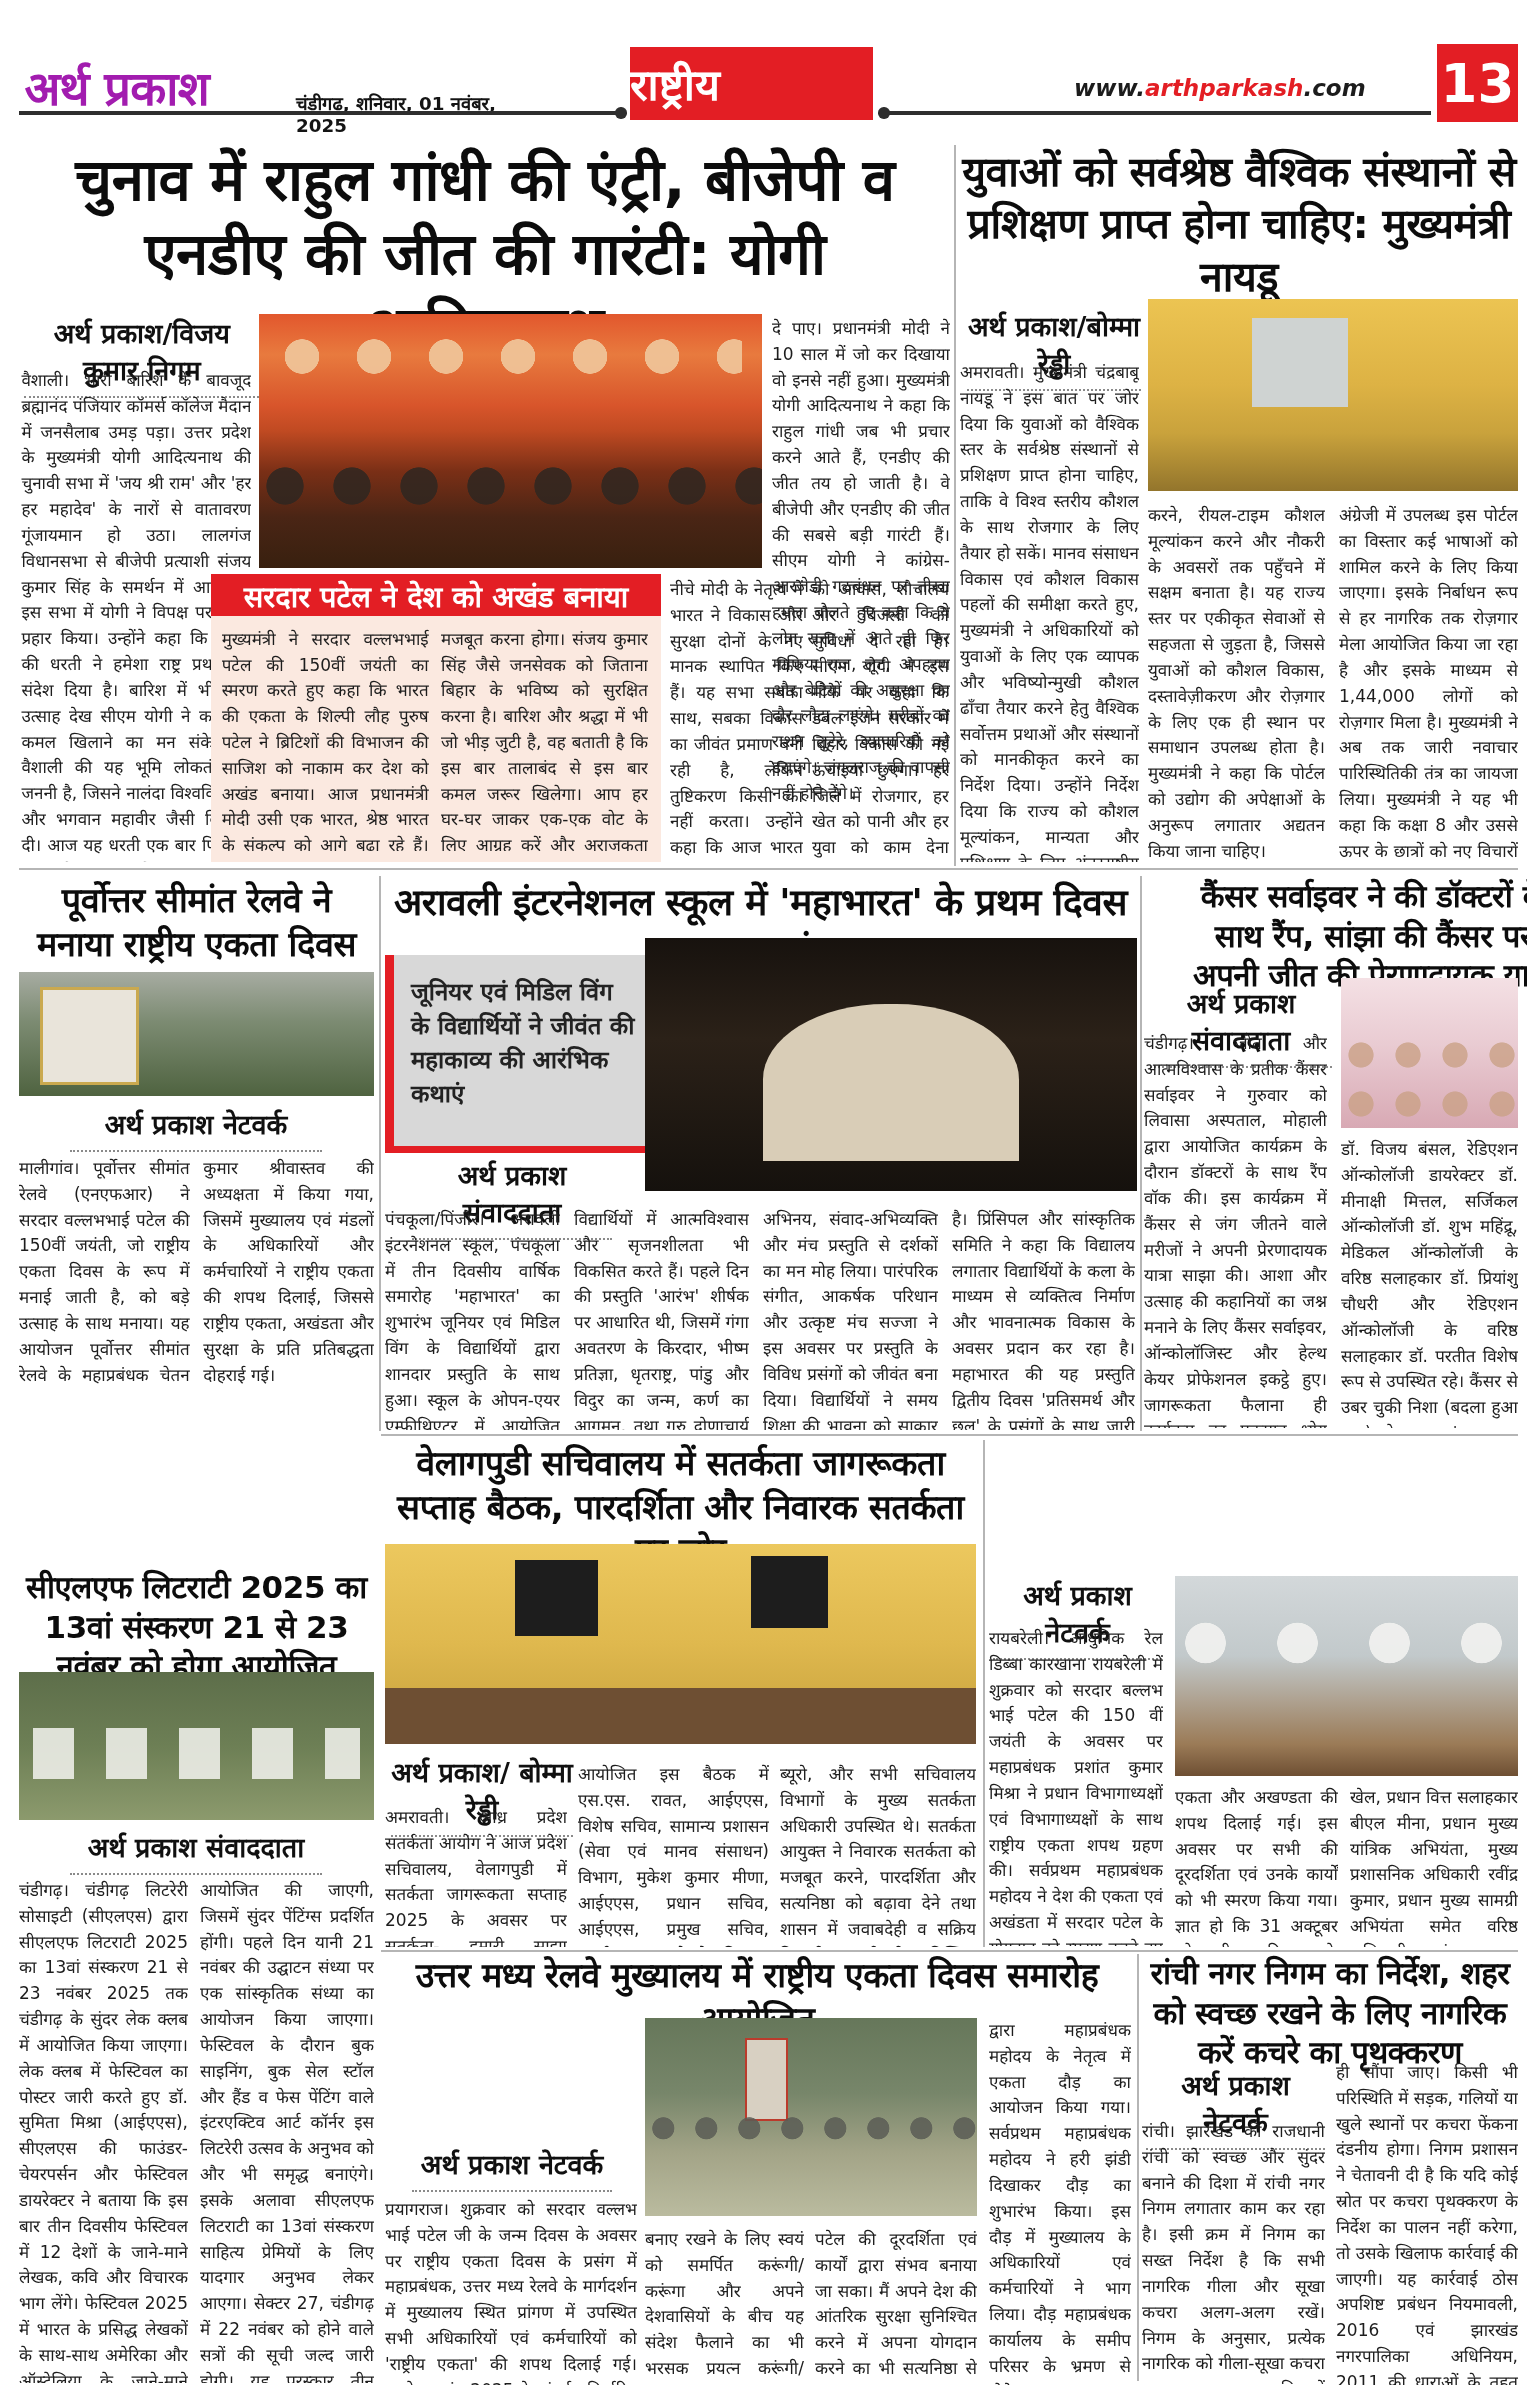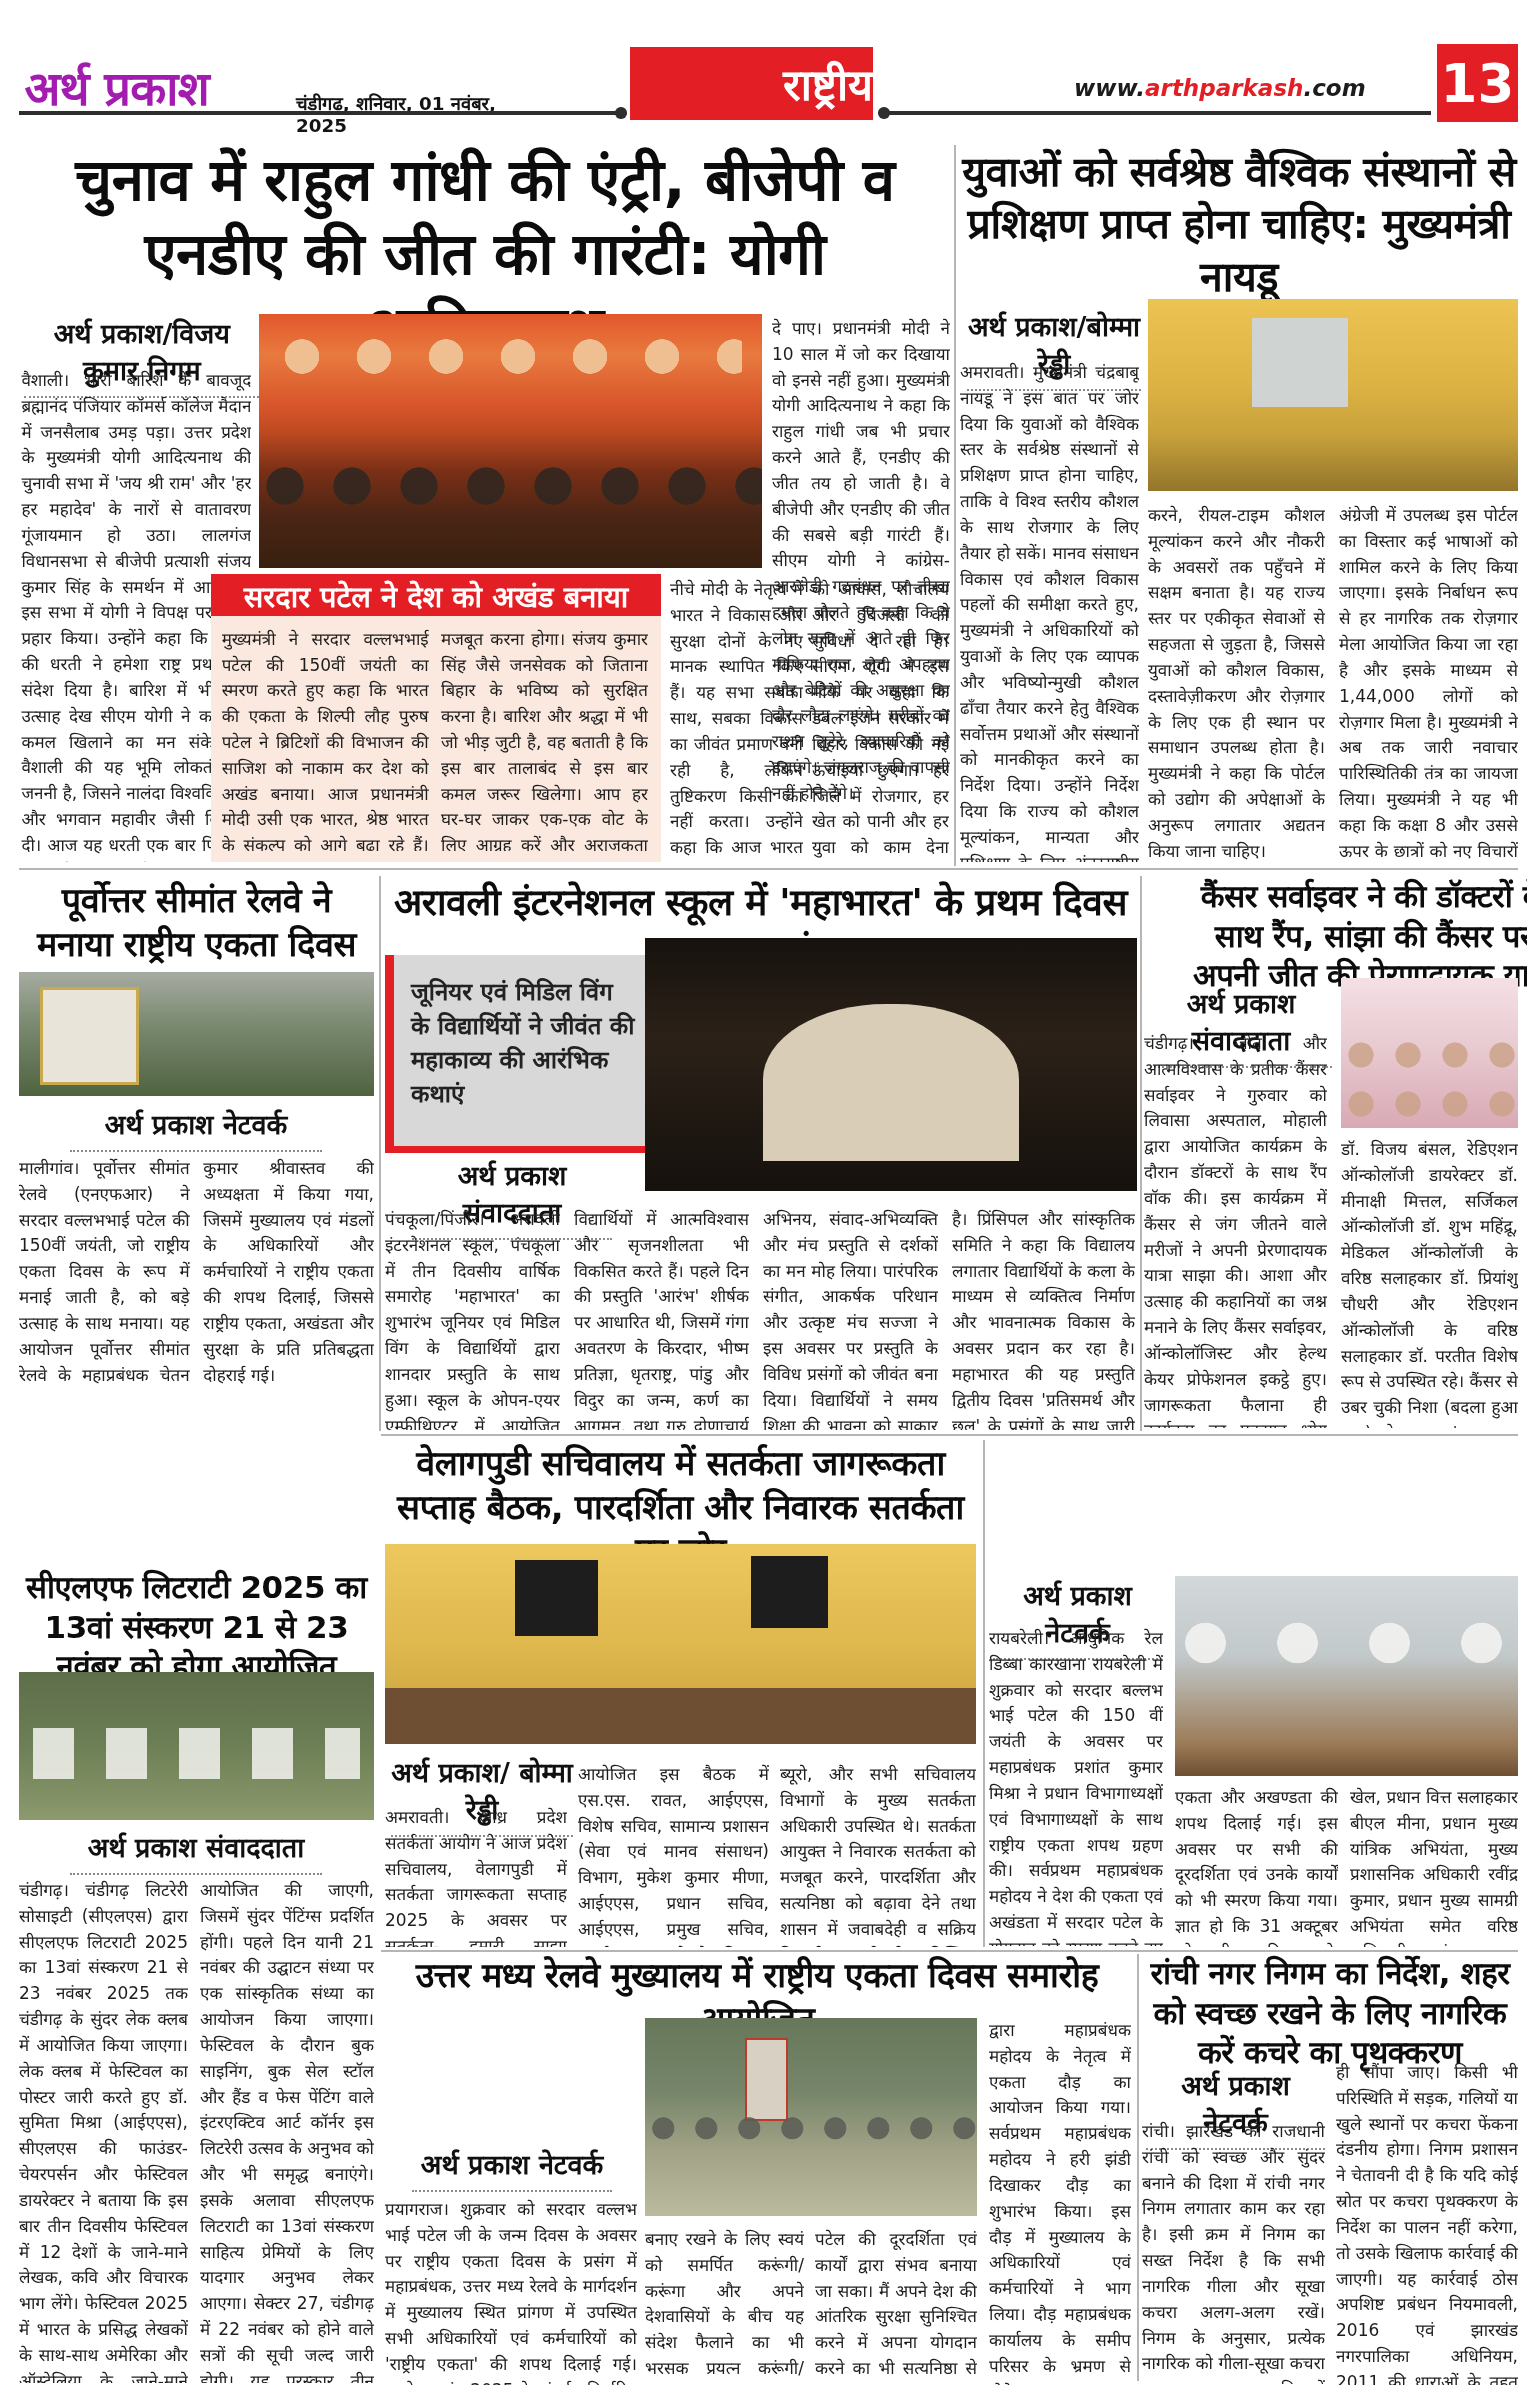--- a/index.html
+++ b/index.html
@@ -4,21 +4,21 @@
 <style>
   html,body{margin:0;padding:0;background:#e9e9e9;}
   #page{position:relative;width:1527px;height:2401px;background:#ffffff;
         font-family:"DejaVu Sans","Liberation Sans",sans-serif;color:#1c1c1c;overflow:hidden;}
   .abs{position:absolute;}
   
   .masthead{font-size:47px;font-weight:800;letter-spacing:-0.8px;color:#a21caf;}
   .dateline{font-size:18.3px;font-weight:700;color:#141414;}
   .rule{background:#2e2e2e;height:3.8px;}
   .rule .dot{position:absolute;top:-3.8px;width:11.4px;height:11.4px;border-radius:50%;background:#2e2e2e;}
-  .section-box{background:#e31e24;color:#fff;display:flex;align-items:center;justify-content:flex-end;
+  .section-box{background:#e31e24;color:#fff;display:flex;align-items:center;justify-content:flex-start;
                font-size:43px;font-weight:800;}
   .website{font-size:23px;font-weight:600;color:#1c1c1c;}
   .website .red{color:#e31e24;}
   .pagenum-box{background:#e31e24;color:#fff;display:flex;align-items:center;justify-content:center;
                font-size:53px;font-weight:700;}
   
   .headline{font-weight:900;color:#0c0c0c;text-align:center;line-height:1.28;letter-spacing:-0.4px;}
   .h-xxl{font-size:58px;}
   .h-xl{font-size:41px;}
   .h-lg{font-size:37px;}

